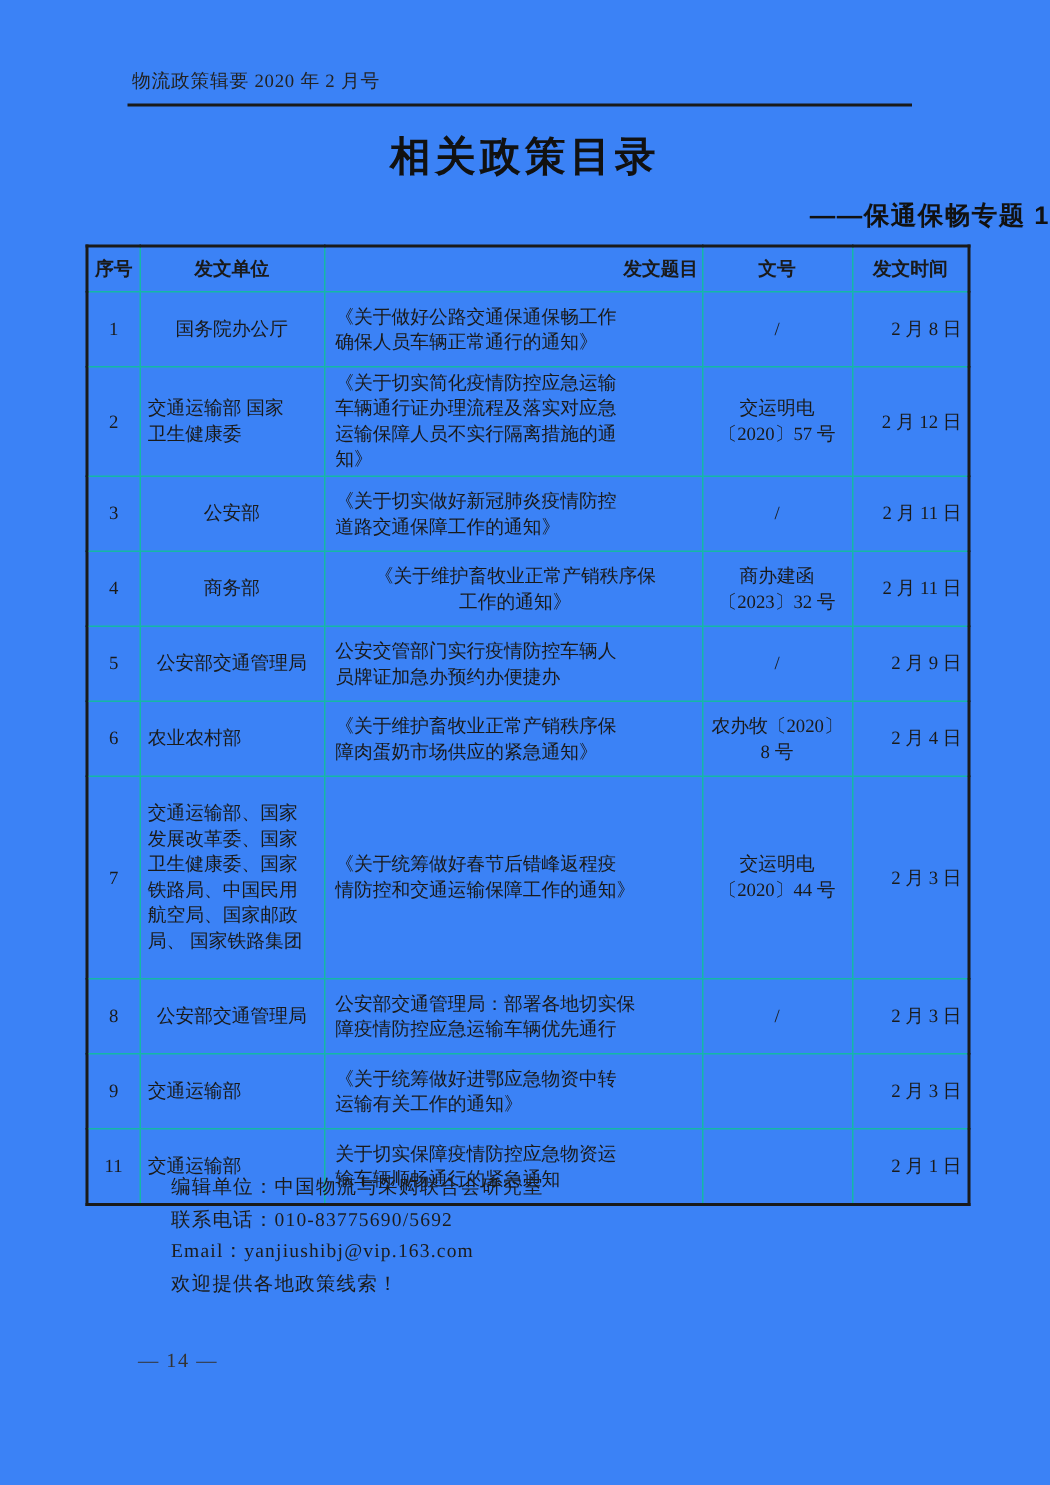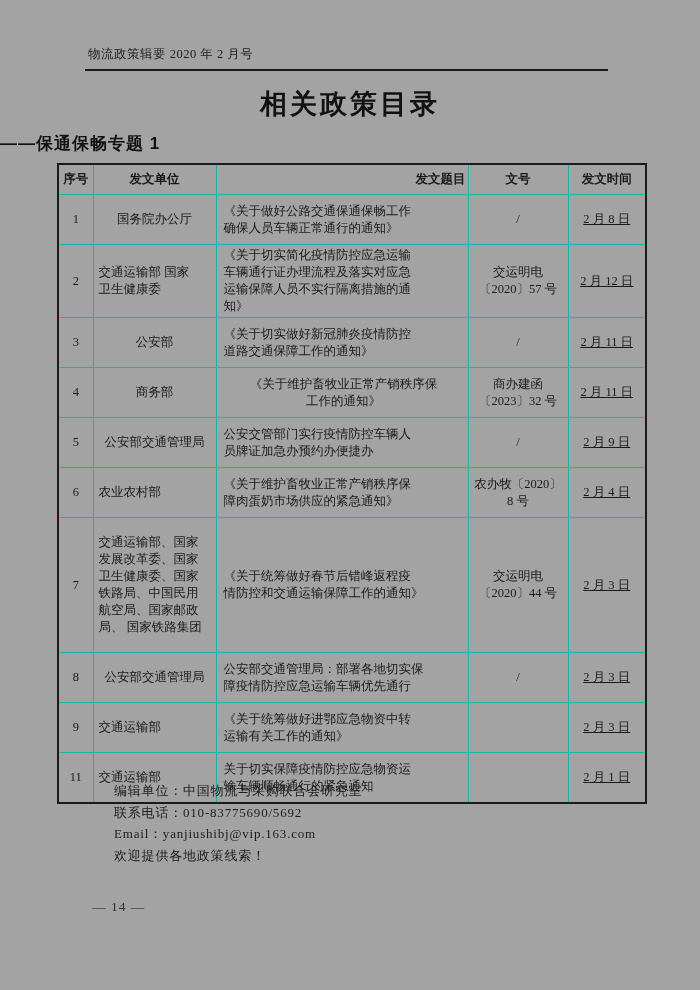--- a/index.html
+++ b/index.html
@@ -2,21 +2,21 @@
 <html><head>
 <meta charset="utf-8">
 <style>
   * { margin: 0; padding: 0; box-sizing: border-box; }
   html, body { background: #e9e9e9; }
   .page {
     position: relative;
     width: 700px;
     height: 990px;
     margin: 0 auto;
-    background: #a3a3a3;
+    background: #3b82f6;
     color: #1a1a1a;
     font-family: "Liberation Serif", "DejaVu Serif", serif;
     overflow: hidden;
   }
   .masthead {
     position: absolute;
     left: 88px;
     top: 46px;
     font-size: 12.5px;
     letter-spacing: 0.5px;
@@ -40,21 +40,21 @@
     font-weight: bold;
     font-size: 27px;
     letter-spacing: 3px;
     color: #111;
   }
   .doc-subtitle {
     position: absolute;
     top: 132px;
     left: 0;
     width: 100%;
-    text-align: left;
+    text-align: right;
     font-family: "Liberation Sans", "DejaVu Sans", sans-serif;
     font-weight: bold;
     font-size: 17px;
     letter-spacing: 1px;
     color: #111;
   }
   table.policy-table {
     position: absolute;
     left: 57px;
     top: 163px;
@@ -80,21 +80,21 @@
     text-align: right;
     padding-left: 8px;
   }
   .policy-table td {
     white-space: pre-line;
   }
   td.c-no   { text-align: center; }
   td.c-unit { padding: 16px 5px; }
   td.c-title{ padding-left: 7px; padding-right: 4px; }
   td.c-doc  { text-align: center; }
-  td.c-date { text-align: center; white-space: nowrap; text-decoration: underline; }
+  td.c-date { text-align: right; white-space: nowrap; }
   .al-left   { text-align: left; margin-left: 20px; }
   .al-center { text-align: center; }
   .footer {
     position: absolute;
     left: 114px;
     top: 780px;
     font-size: 13px;
     line-height: 21.5px;
     letter-spacing: 0.8px;
     color: #1c1c1c;

